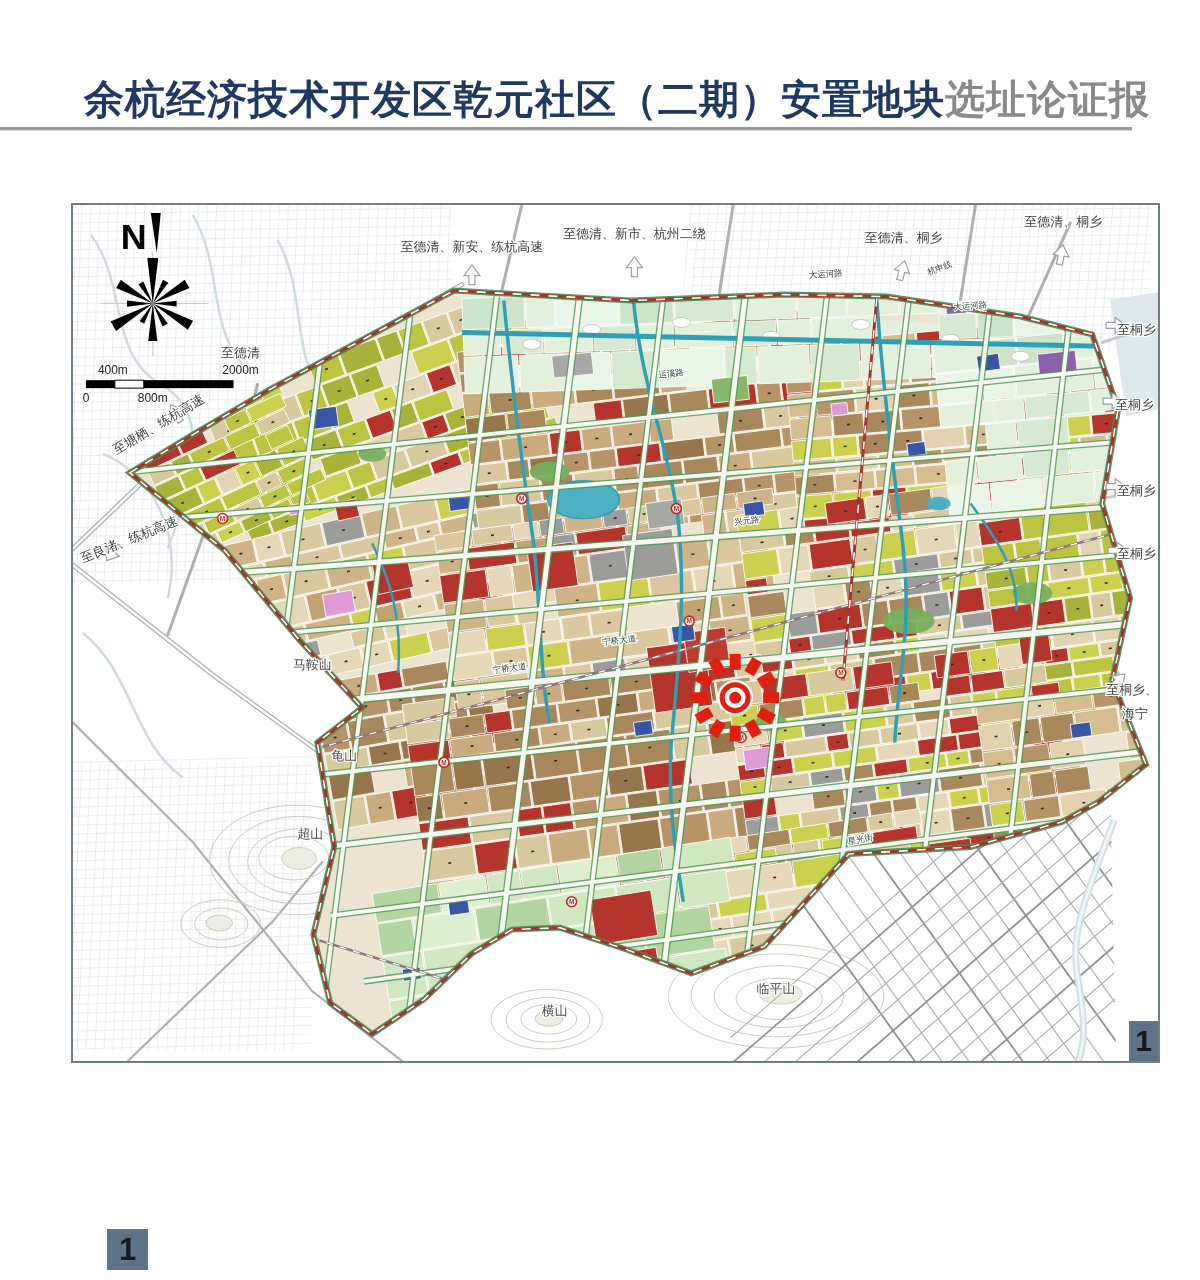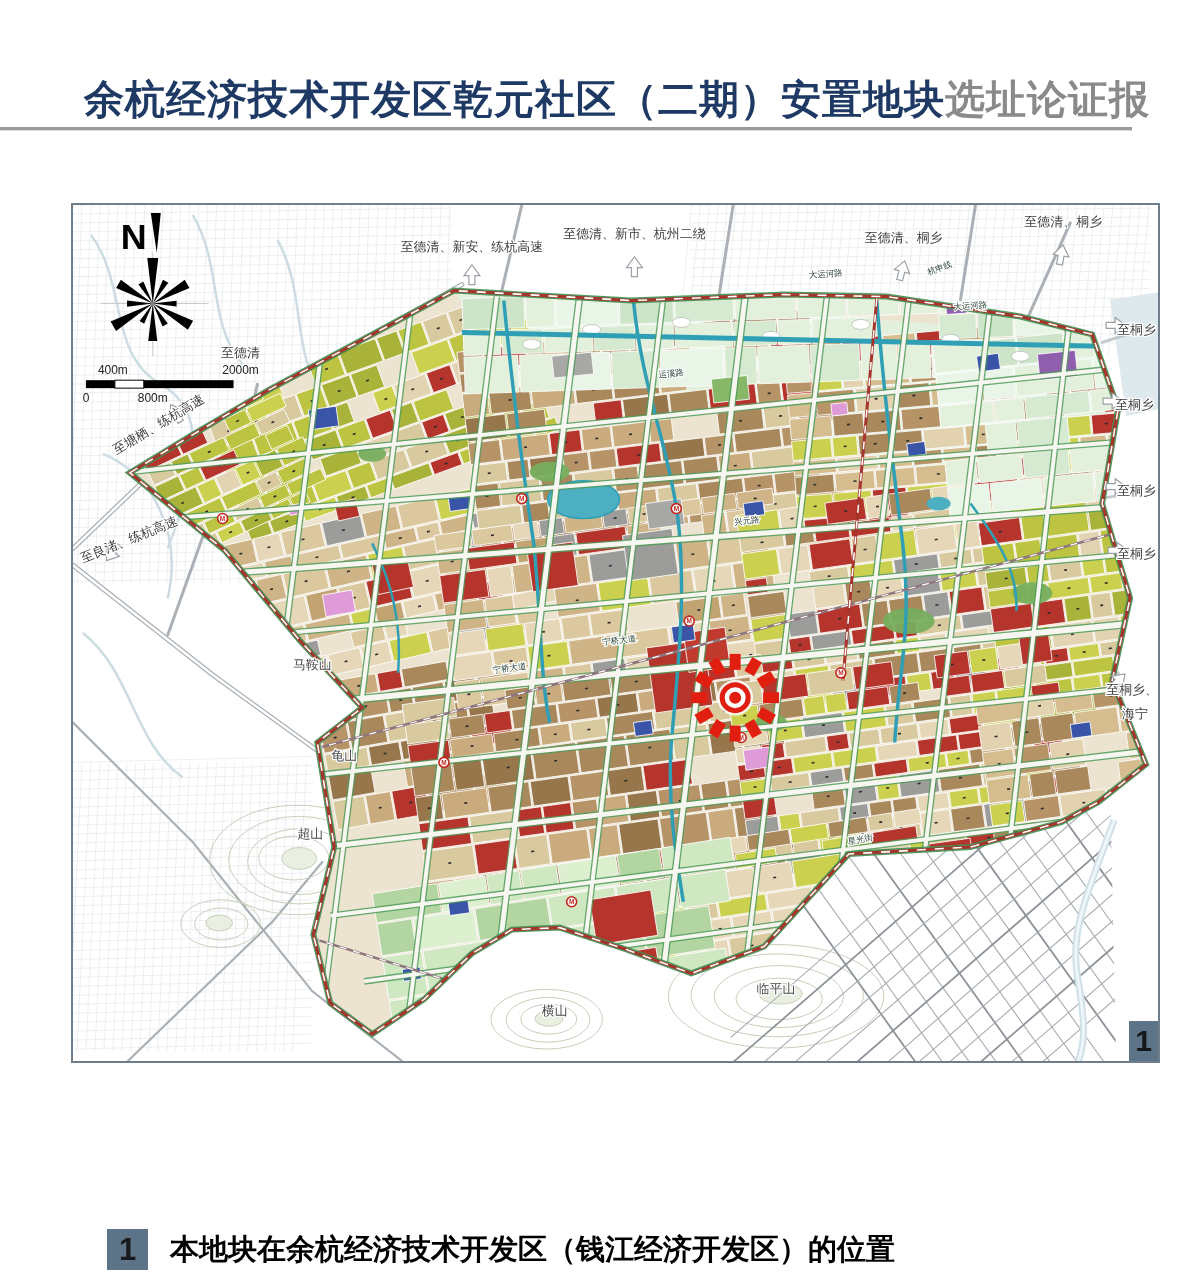--- a/index.html
+++ b/index.html
@@ -1915,15 +1915,14 @@
         <text x="676" y="320" font-size="8.5" fill="#1f3b2d" text-anchor="middle" transform="rotate(-7,676,320)" stroke="#ffffff" stroke-width="2.5" paint-order="stroke">兴元路</text>
         <text x="548" y="440" font-size="8.5" fill="#1f3b2d" text-anchor="middle" transform="rotate(-7,548,440)" stroke="#ffffff" stroke-width="2.5" paint-order="stroke">宁桥大道</text>
         <text x="438" y="468" font-size="8.5" fill="#1f3b2d" text-anchor="middle" transform="rotate(-7,438,468)" stroke="#ffffff" stroke-width="2.5" paint-order="stroke">宁桥大道</text>
         <text x="790" y="640" font-size="8.5" fill="#1f3b2d" text-anchor="middle" transform="rotate(-12,790,640)" stroke="#ffffff" stroke-width="2.5" paint-order="stroke">星光街</text>
       </svg>
     <div class="page-num">1</div>
   </div>
 
   <div class="caption">
     <div class="idx">1</div>
-    <div class="cap-text">本地块在余杭经济技术开发区（钱江经济开发区）的位置</div>
   </div>
 </div>
 
 </body></html>

